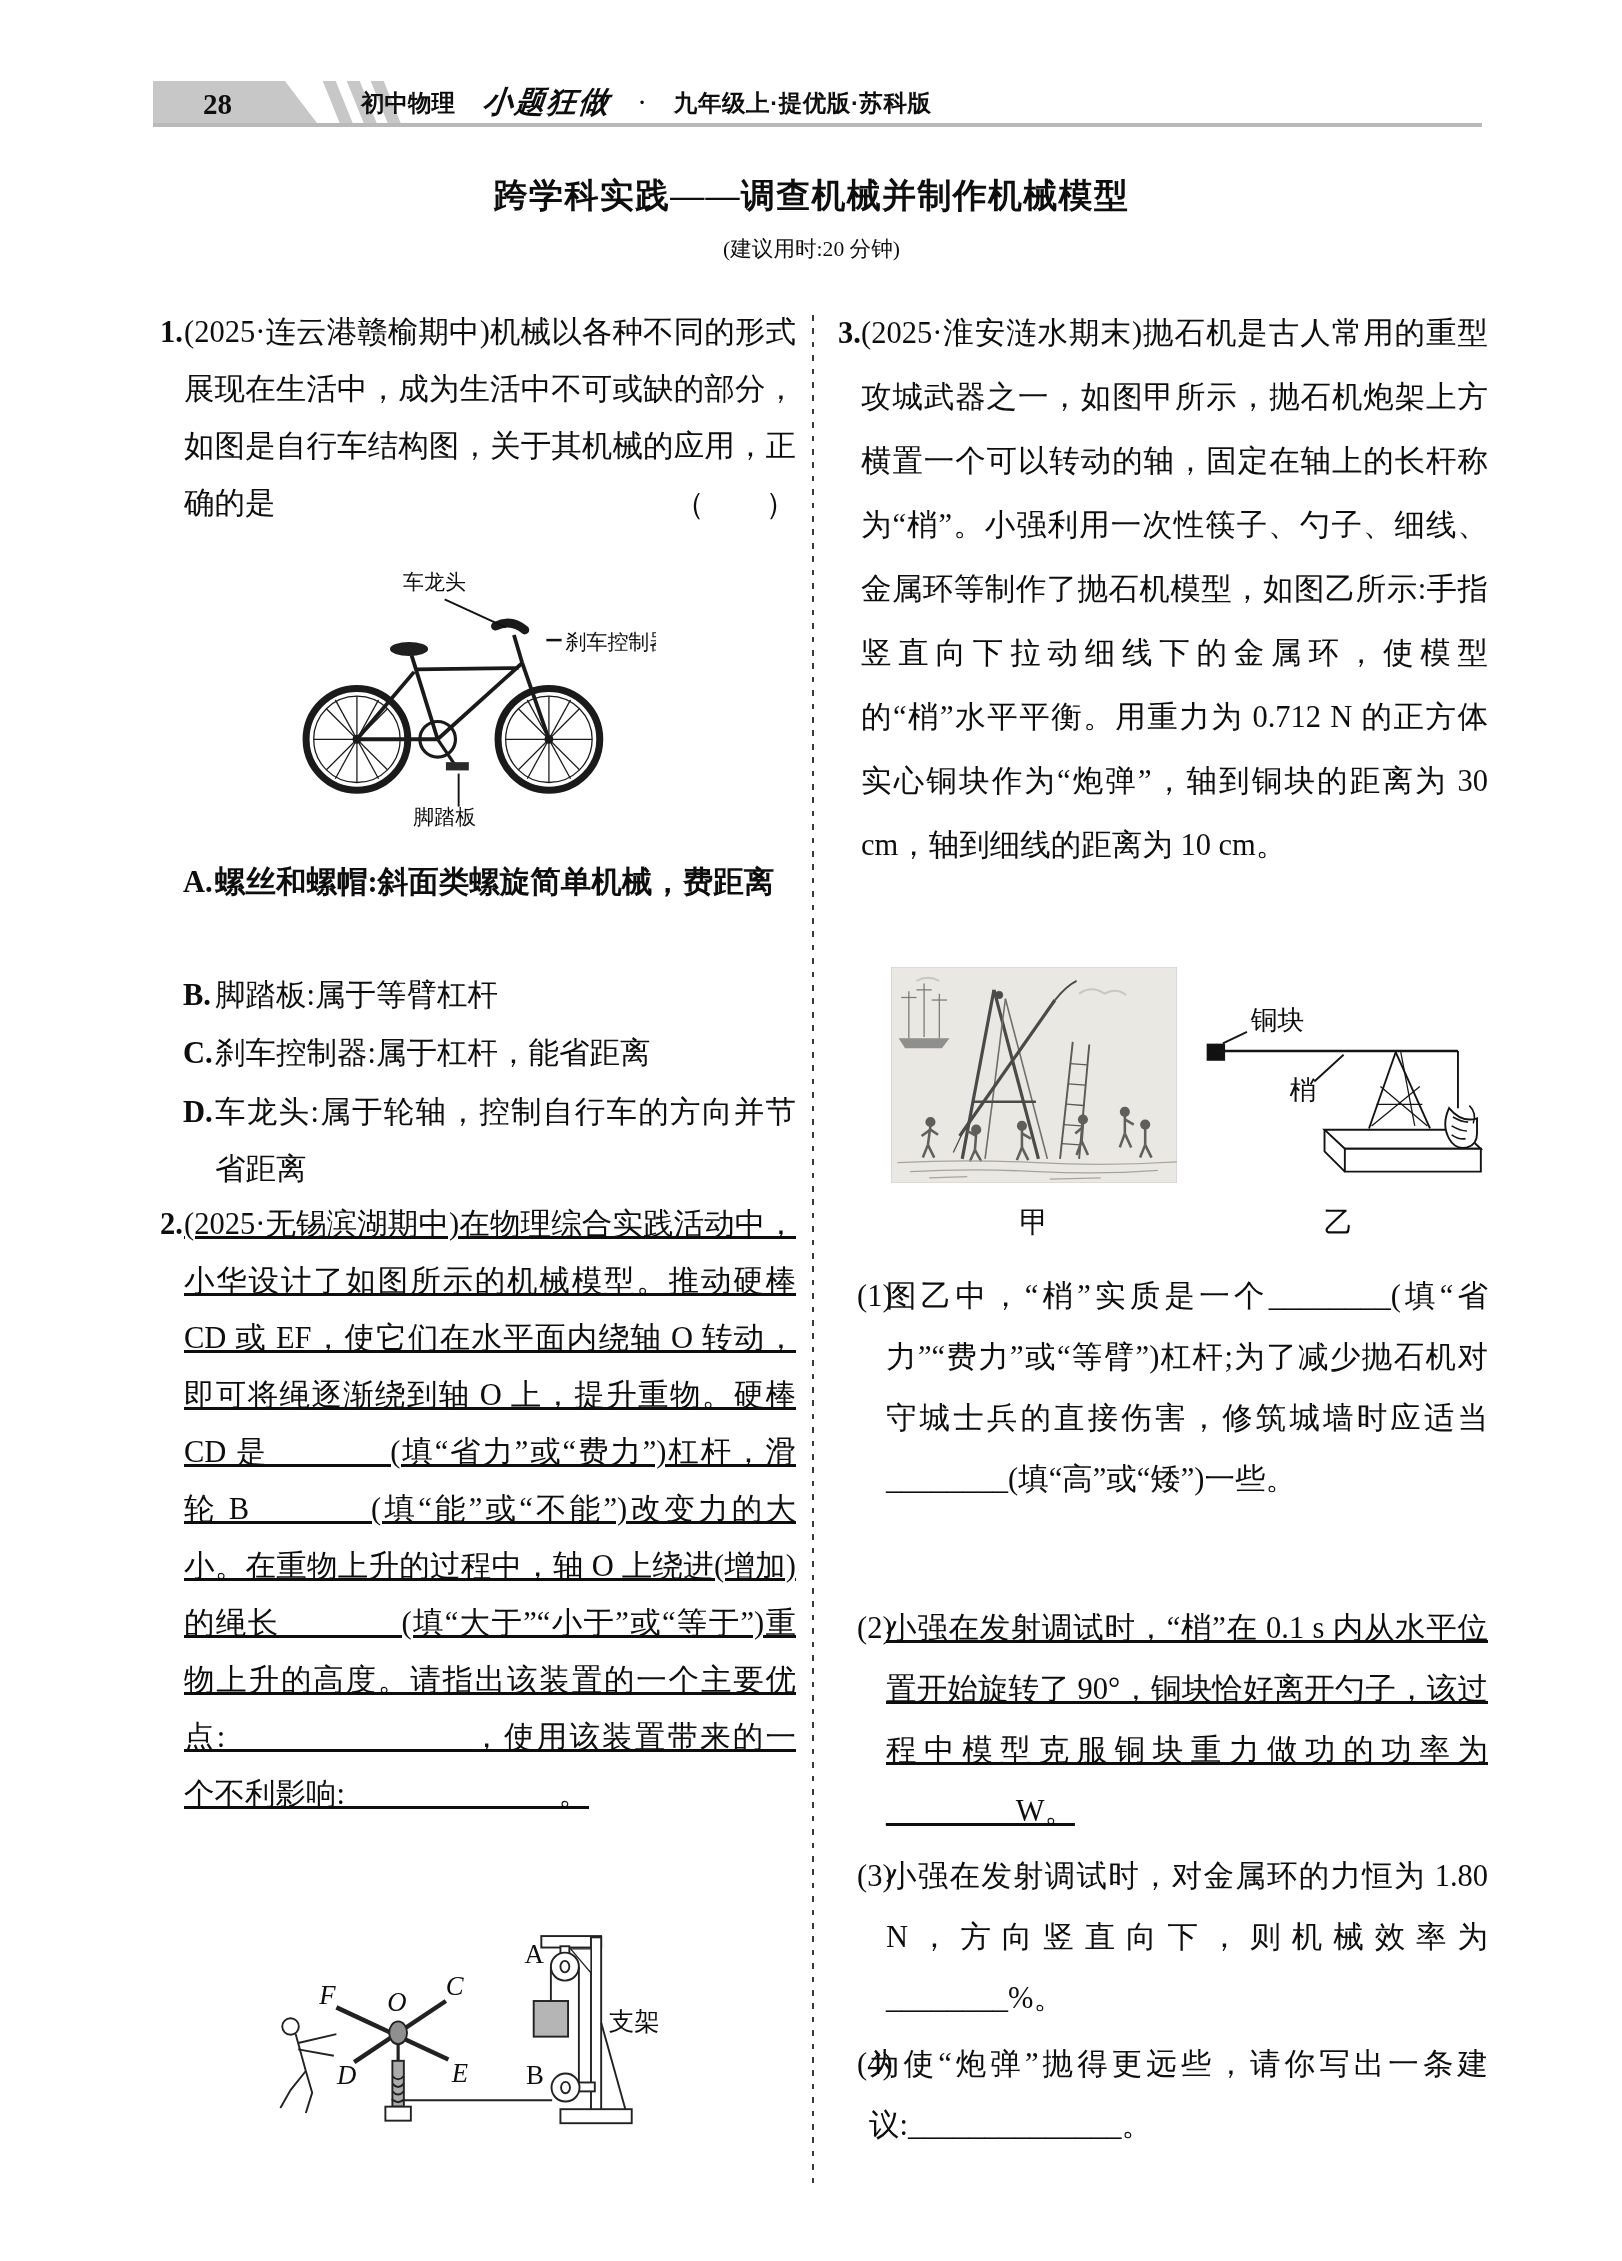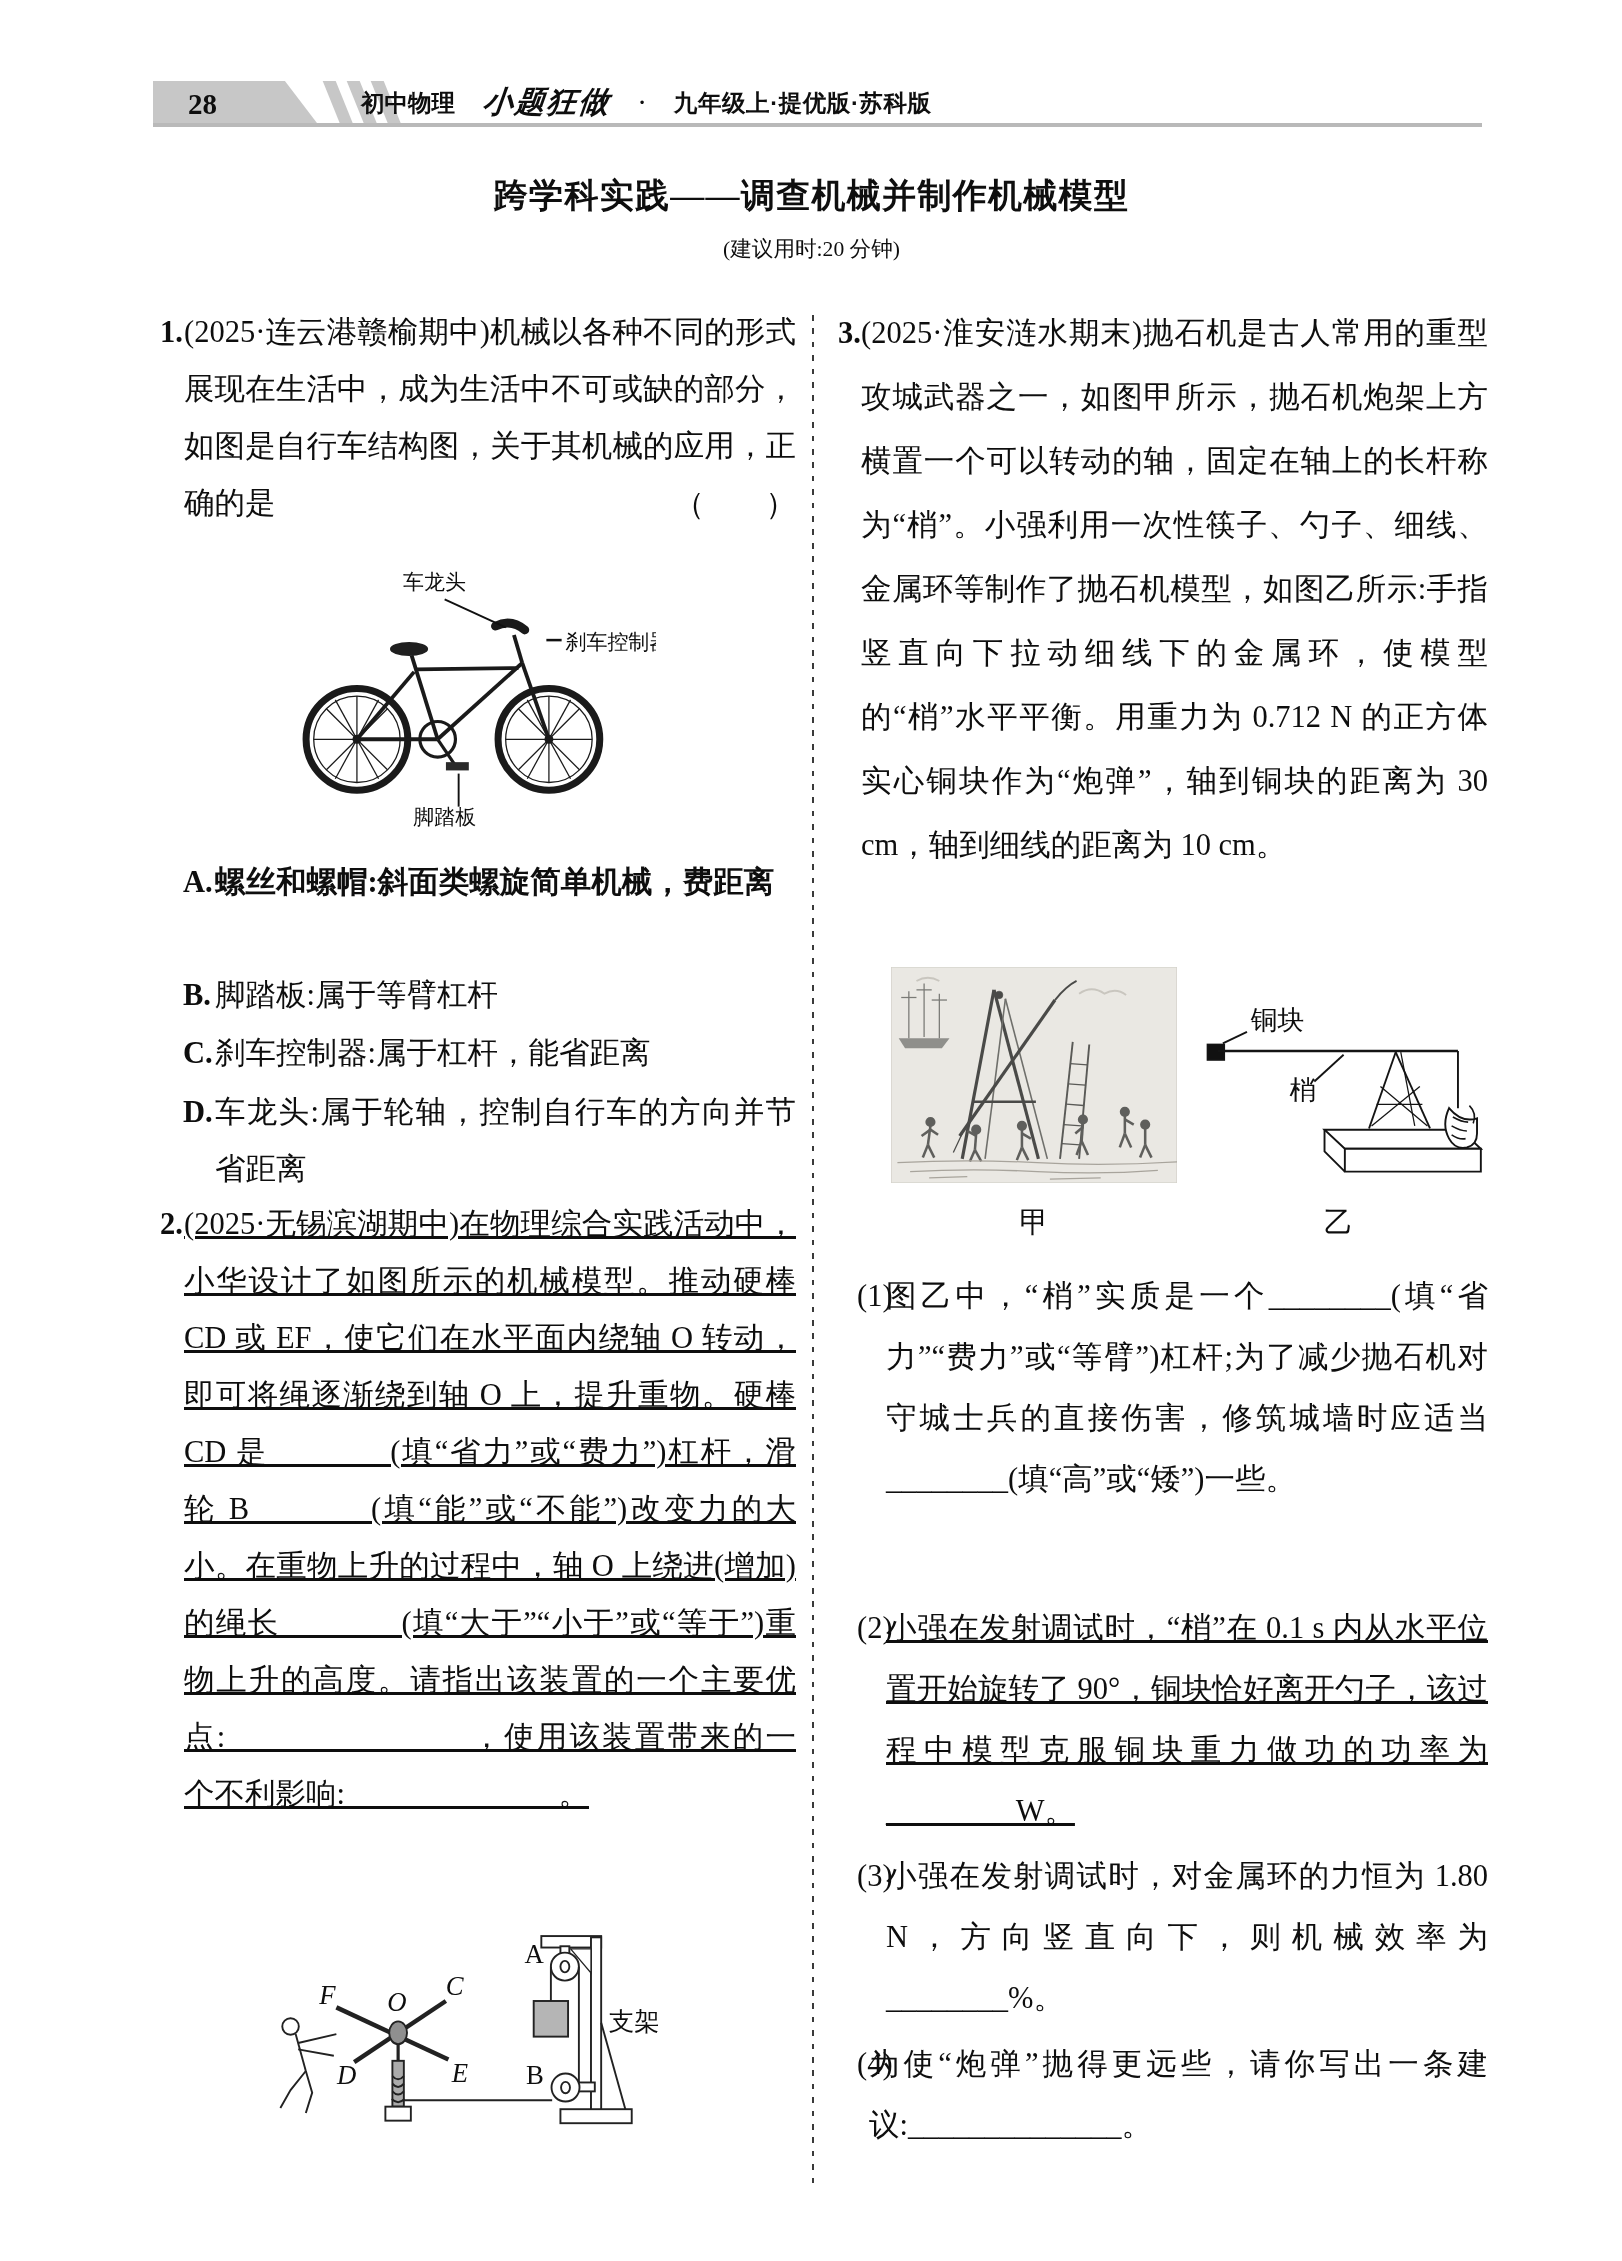--- a/index.html
+++ b/index.html
@@ -3,21 +3,21 @@
 <meta charset="utf-8">
 <style>
   html,body{margin:0;padding:0;}
   body{
     position:relative;width:1623px;height:2261px;background:#ffffff;
     font-family:"Liberation Serif","DejaVu Serif",serif;color:#0e0e0e;overflow:hidden;
   }
   
   .hdr-band{position:absolute;left:153px;top:81px;width:167px;height:46px;background:#c7c7c7;
     clip-path:polygon(0 0,79% 0,100% 100%,0 100%);}
-  .hdr-page{position:absolute;left:137px;top:81px;width:131px;height:46px;
+  .hdr-page{position:absolute;left:152px;top:81px;width:131px;height:46px;
     display:flex;align-items:center;justify-content:center;
     font-weight:700;font-size:29px;font-family:"Liberation Serif",serif;}
   .hdr-stripe{position:absolute;top:81px;width:12.7px;height:46px;background:#c7c7c7;transform:skewX(22deg);}
   .hdr-line{position:absolute;left:153px;top:123px;width:1329px;height:3.8px;background:#b9b9b9;}
   .hdr-title{position:absolute;left:361px;top:81px;height:43px;display:flex;align-items:center;gap:28px;white-space:nowrap;}
   .hdr-series{font-family:"Liberation Sans","DejaVu Sans",sans-serif;font-weight:700;font-size:23.5px;}
   .hdr-brand{font-family:"Liberation Serif",serif;font-weight:700;font-style:italic;font-size:30px;letter-spacing:1.9px;transform:skewX(-6deg);}
   .hdr-sep{font-weight:700;font-size:21.6px;}
   .hdr-edition{font-family:"Liberation Sans","DejaVu Sans",sans-serif;font-weight:700;font-size:23.5px;letter-spacing:0.6px;}
   

